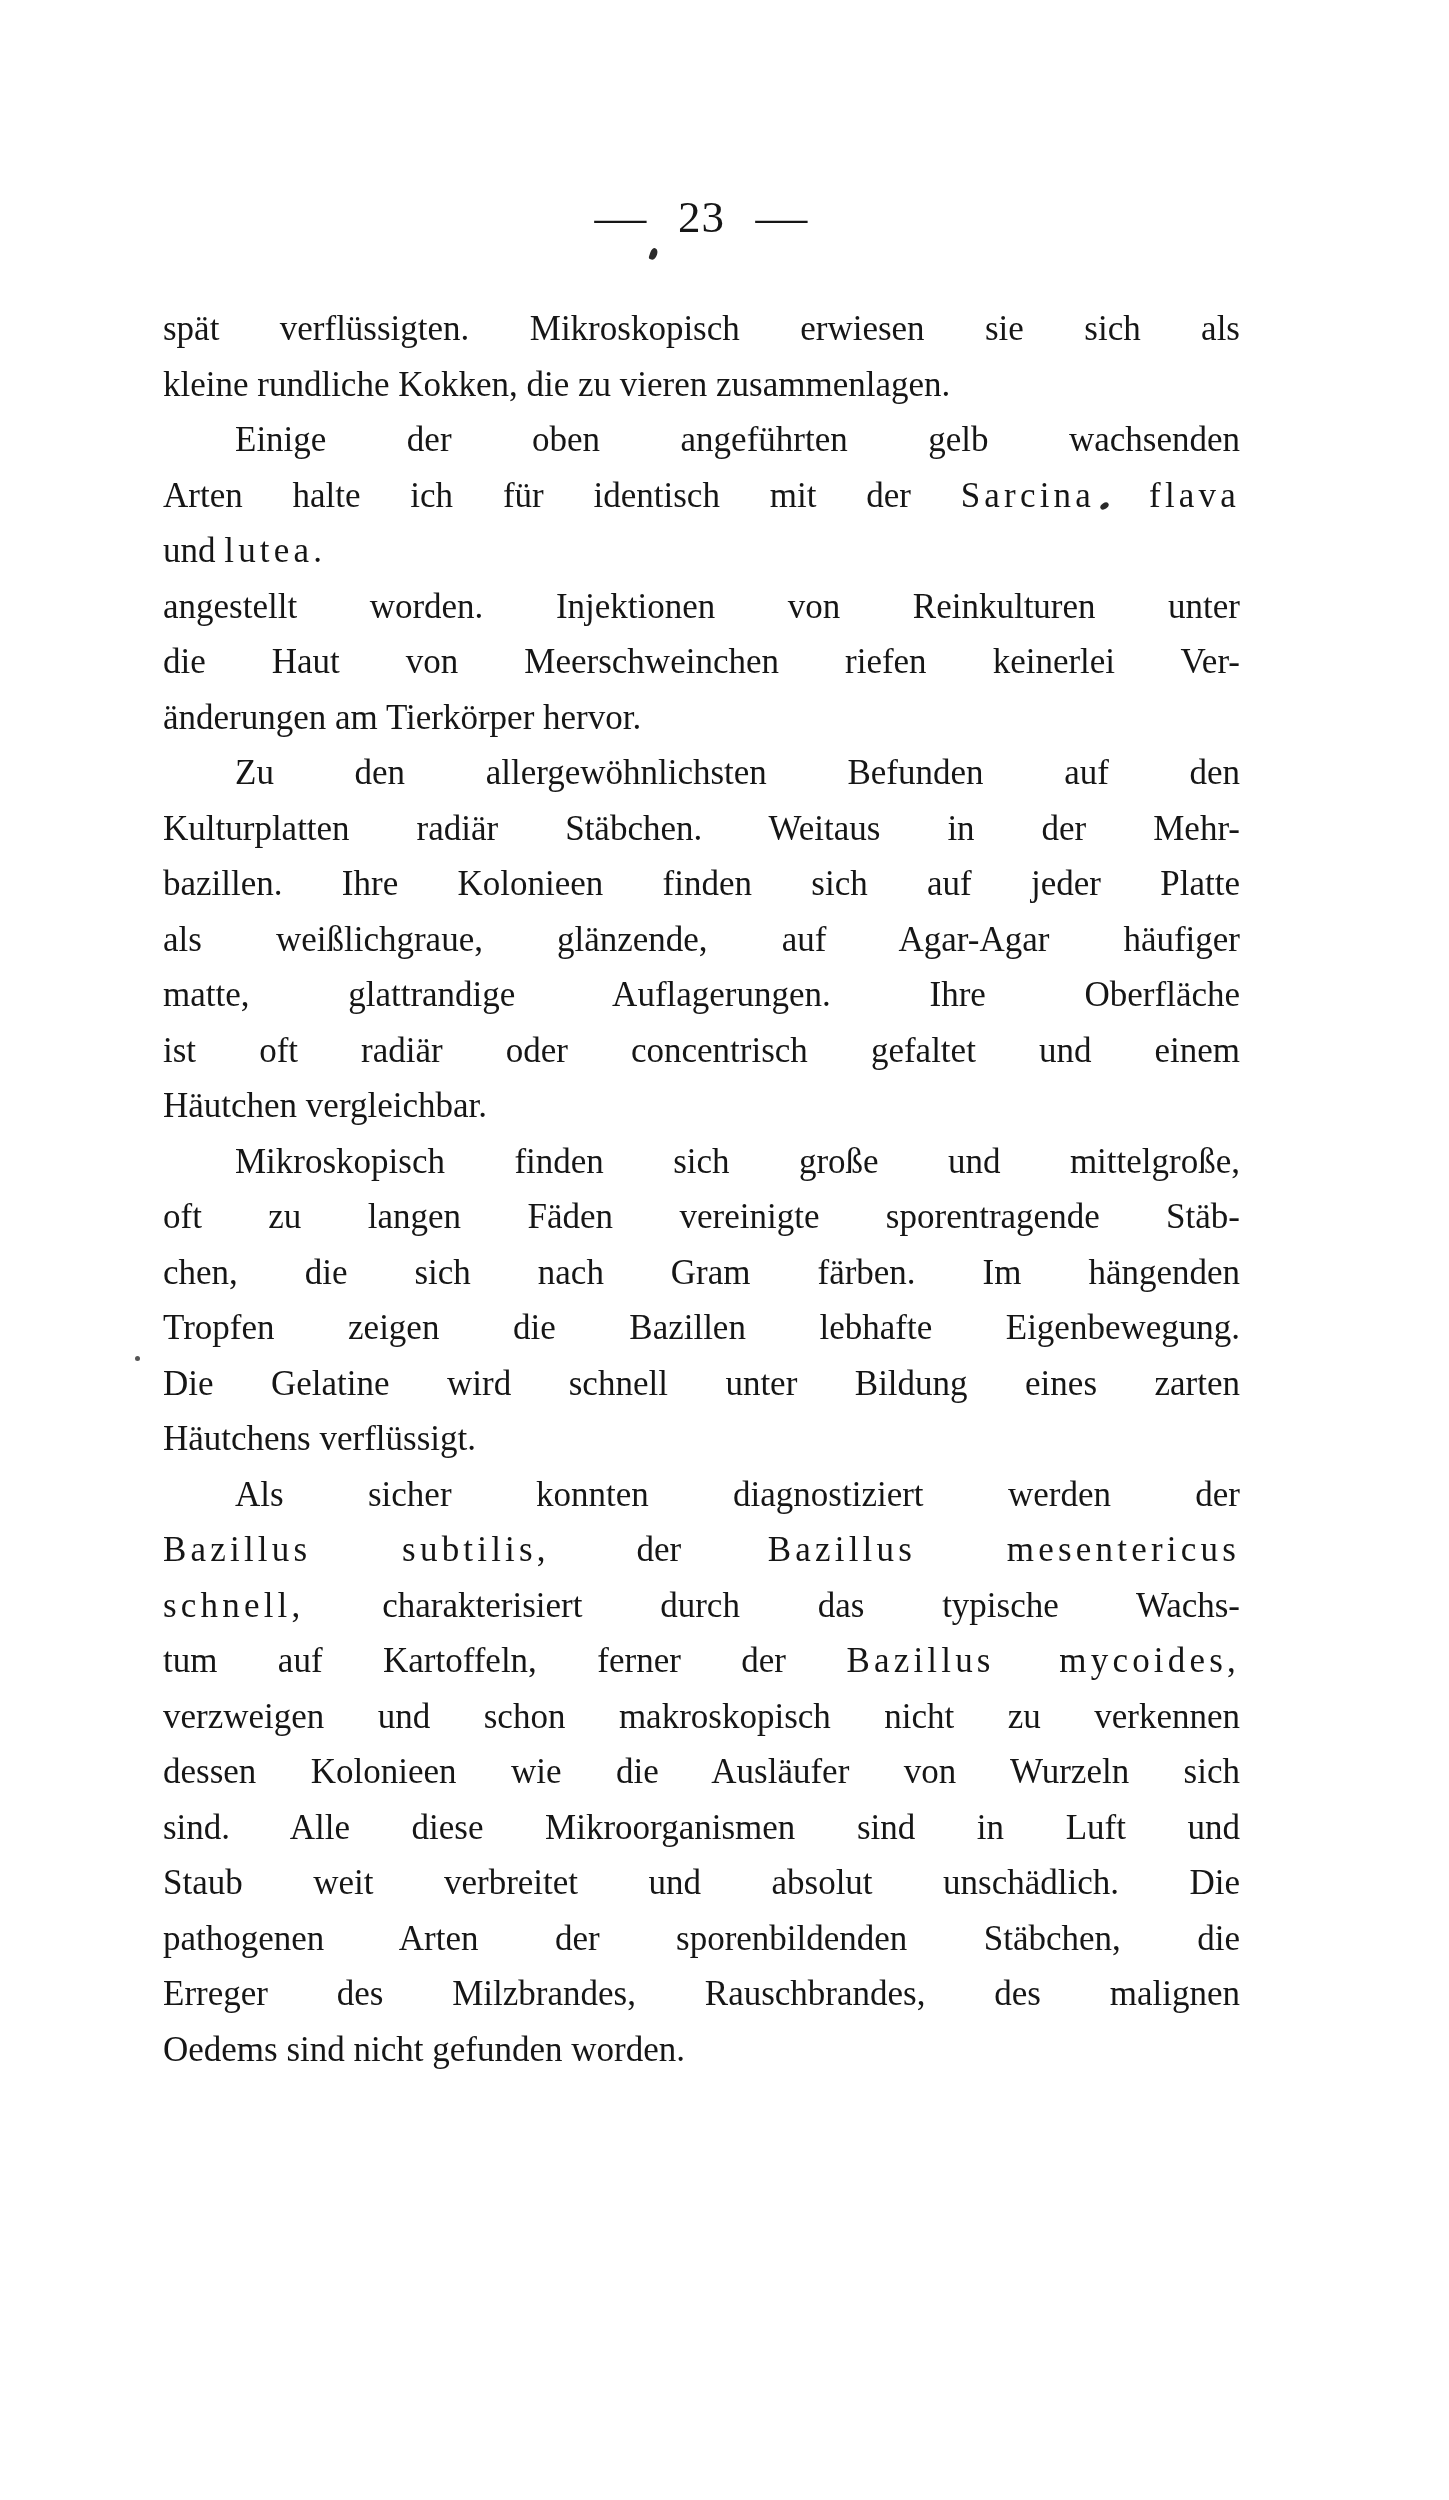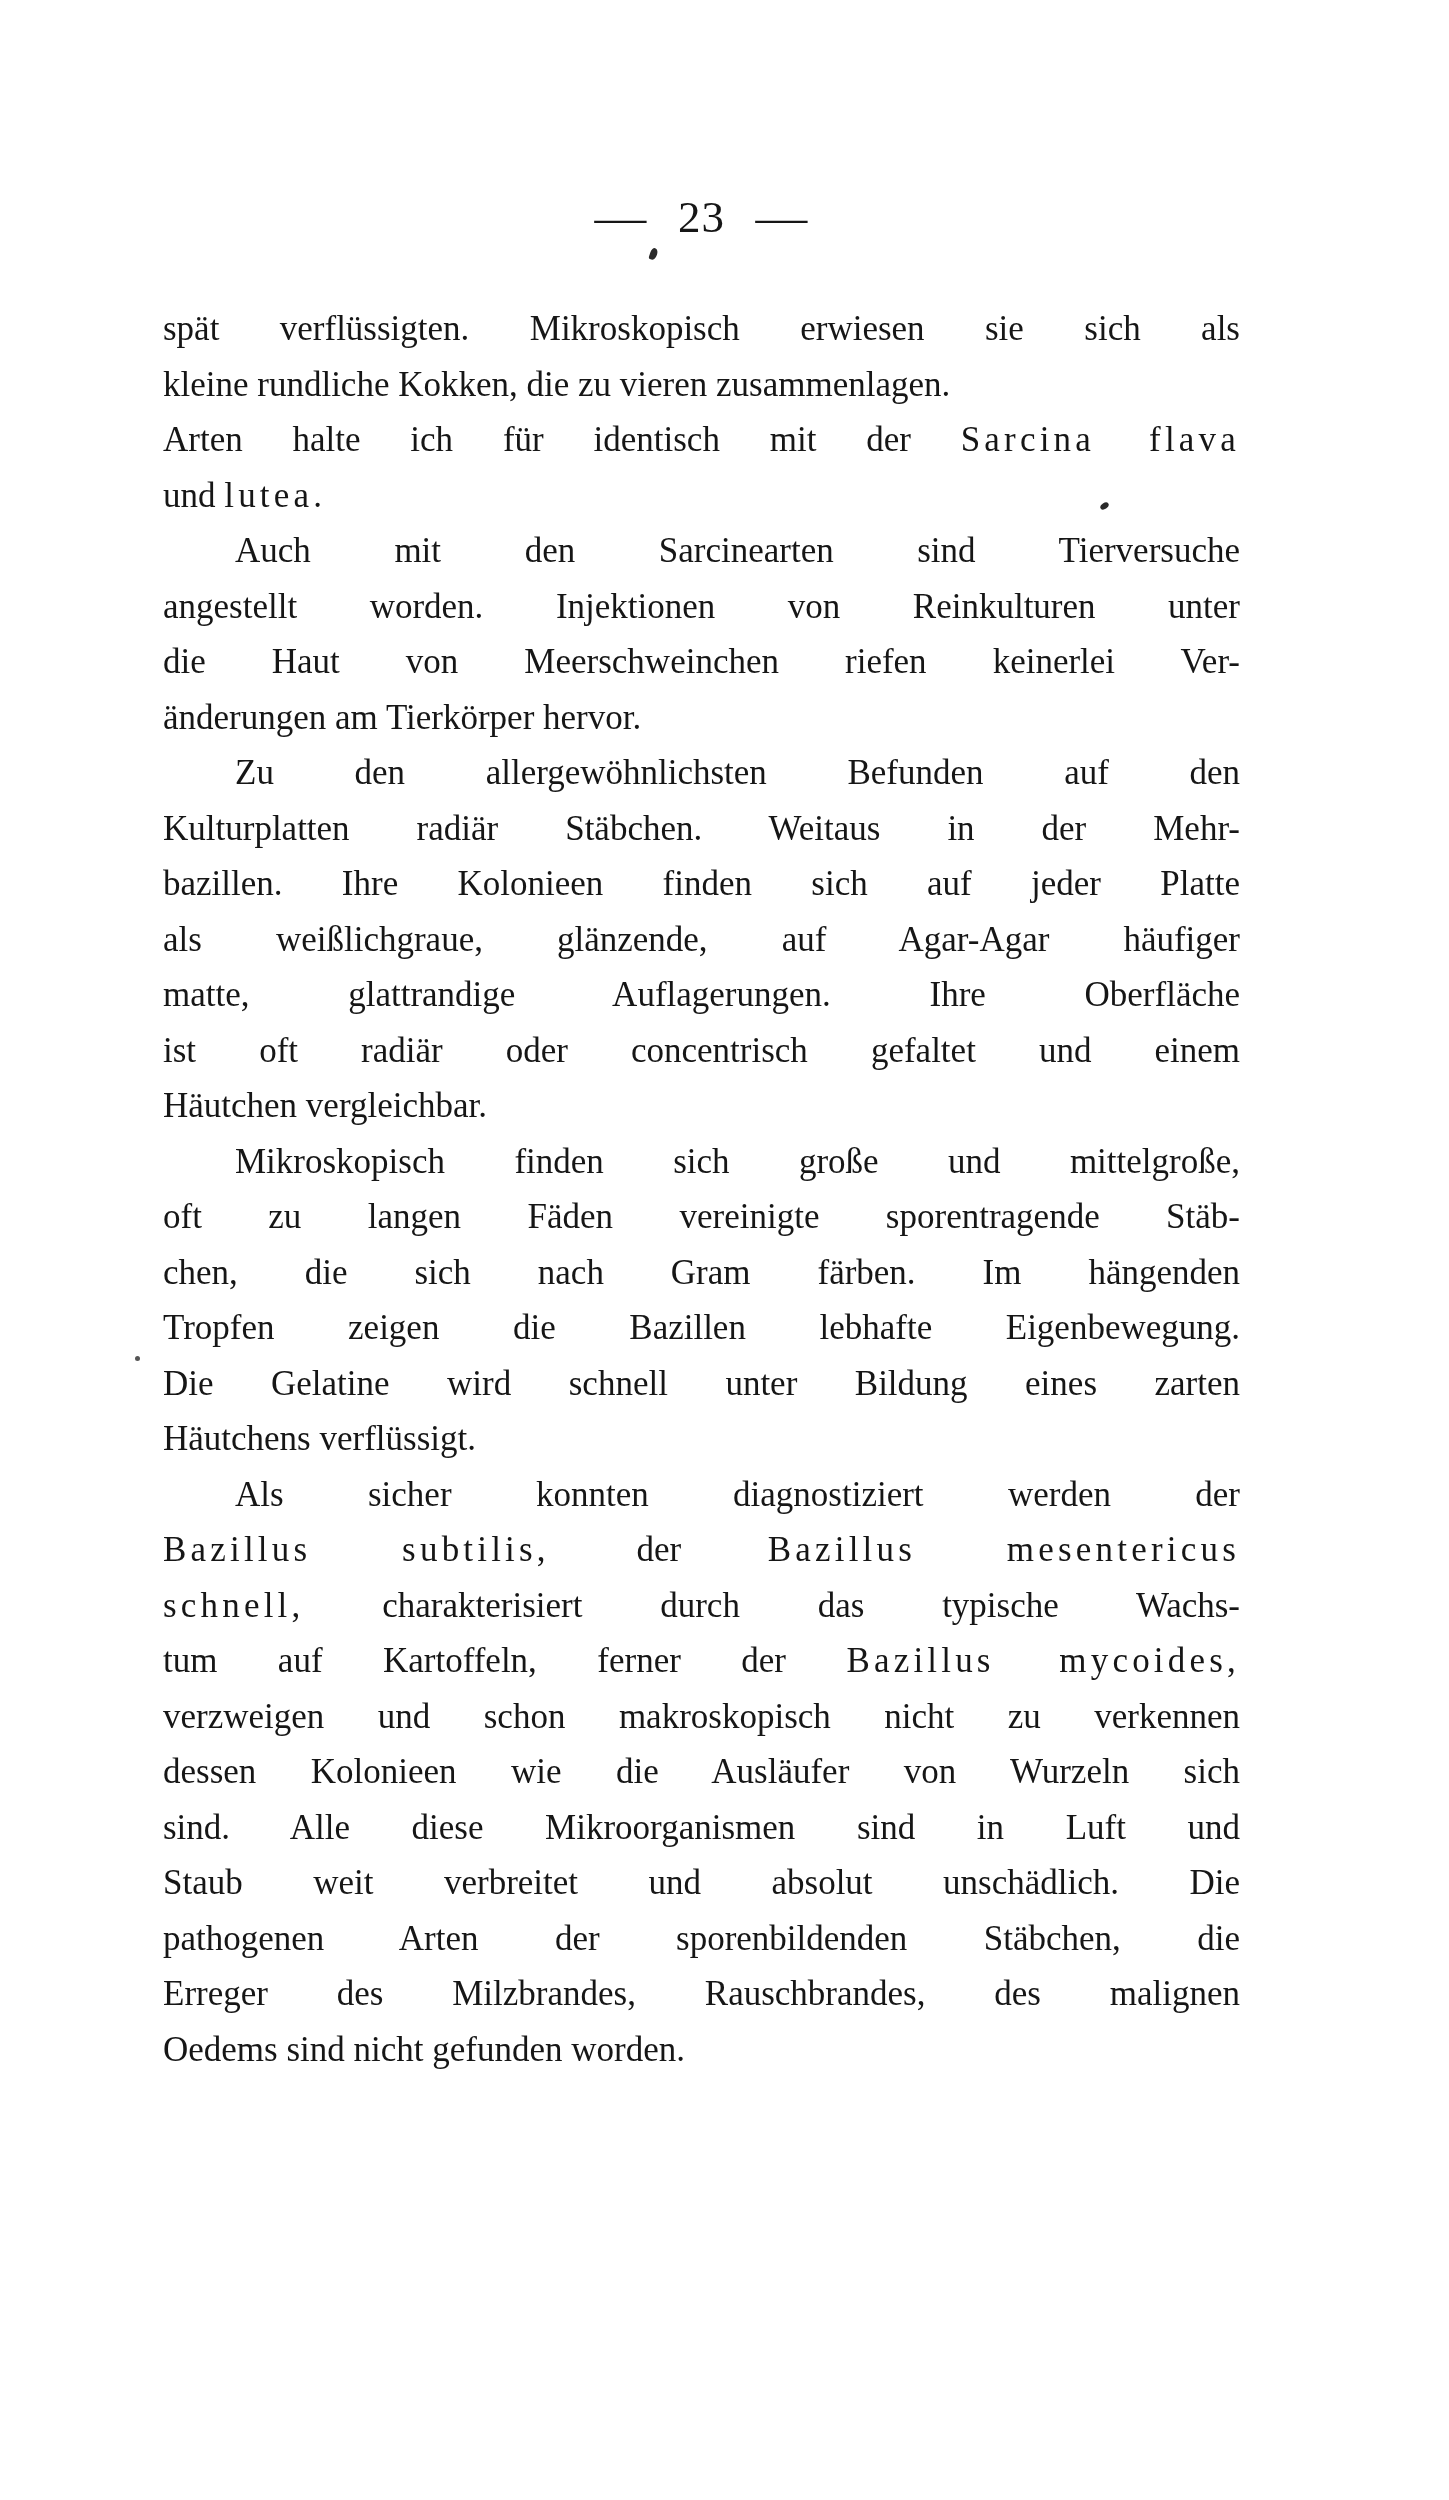--- a/index.html
+++ b/index.html
@@ -97,25 +97,25 @@
   <div class="page-header">
     <span class="dash">—</span><span class="num">23</span><span class="dash">—</span>
   </div>
 
   <div class="body-text" id="body-text">
       <div>
         <div class="line"><span>spät verflüssigten. Mikroskopisch erwiesen sie sich als</span></div>
         <div class="line para-last"><span>kleine rundliche Kokken, die zu vieren zusammenlagen.</span></div>
       </div>
       <div>
+        <div class="line indent"><span>Einige der oben angeführten gelb wachsenden</span></div>
         <div class="line"><span>Arten halte ich für identisch mit der </span><span class="sperr">Sarcina flava</span></div>
         <div class="line para-last"><span>und </span><span class="sperr">lutea.</span></div>
       </div>
       <div>
-        <div class="line indent"><span>Auch mit den Sarcinearten sind Tierversuche</span></div>
         <div class="line"><span>angestellt worden. Injektionen von Reinkulturen unter</span></div>
         <div class="line"><span>die Haut von Meerschweinchen riefen keinerlei Ver-</span></div>
         <div class="line para-last"><span>änderungen am Tierkörper hervor.</span></div>
       </div>
       <div>
         <div class="line indent"><span>Zu den allergewöhnlichsten Befunden auf den</span></div>
         <div class="line"><span>Kulturplatten radiär Stäbchen. Weitaus in der Mehr-</span></div>
         <div class="line"><span>bazillen. Ihre Kolonieen finden sich auf jeder Platte</span></div>
         <div class="line"><span>als weißlichgraue, glänzende, auf Agar-Agar häufiger</span></div>
         <div class="line"><span>matte, glattrandige Auflagerungen. Ihre Oberfläche</span></div>

